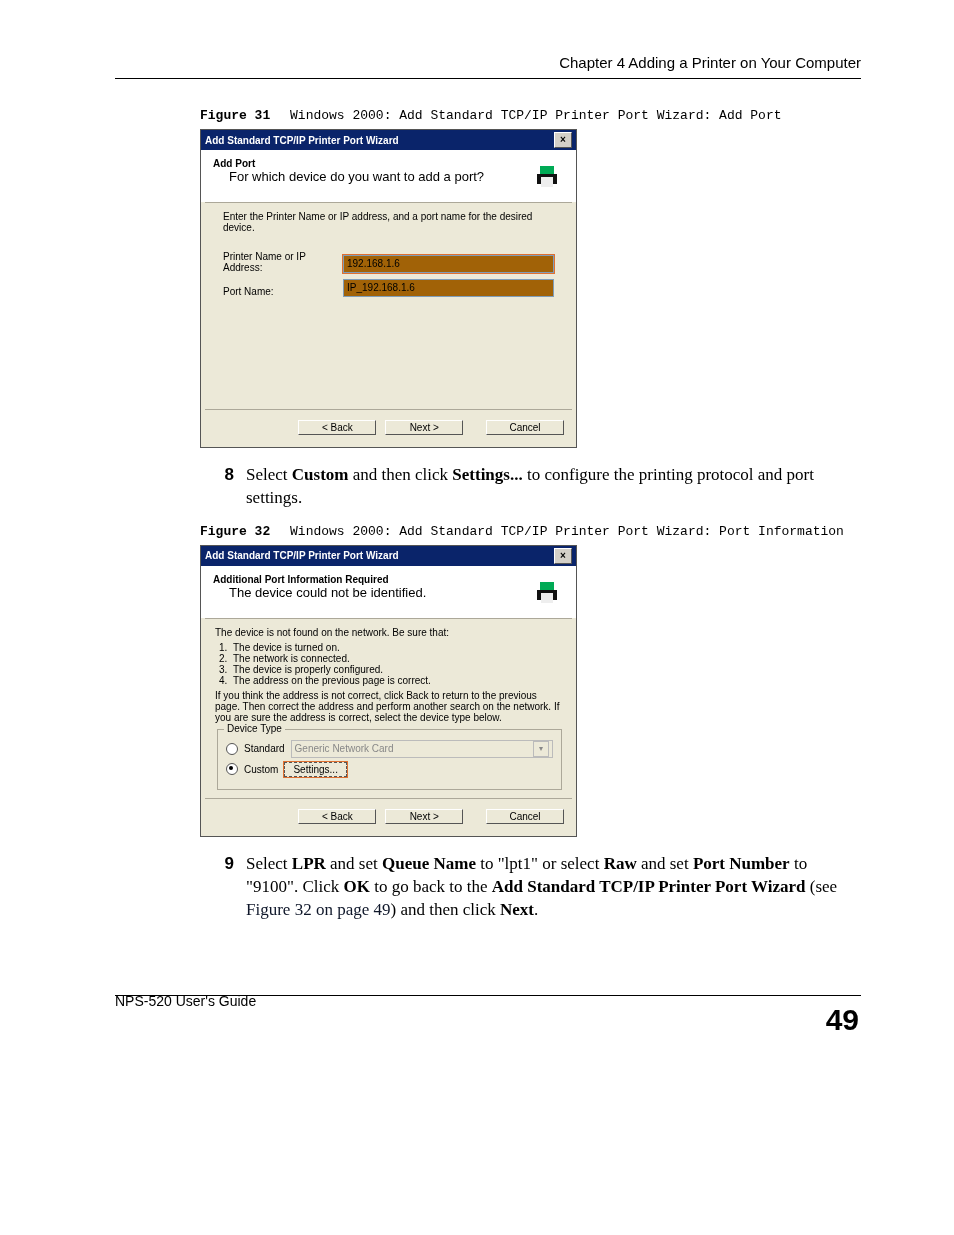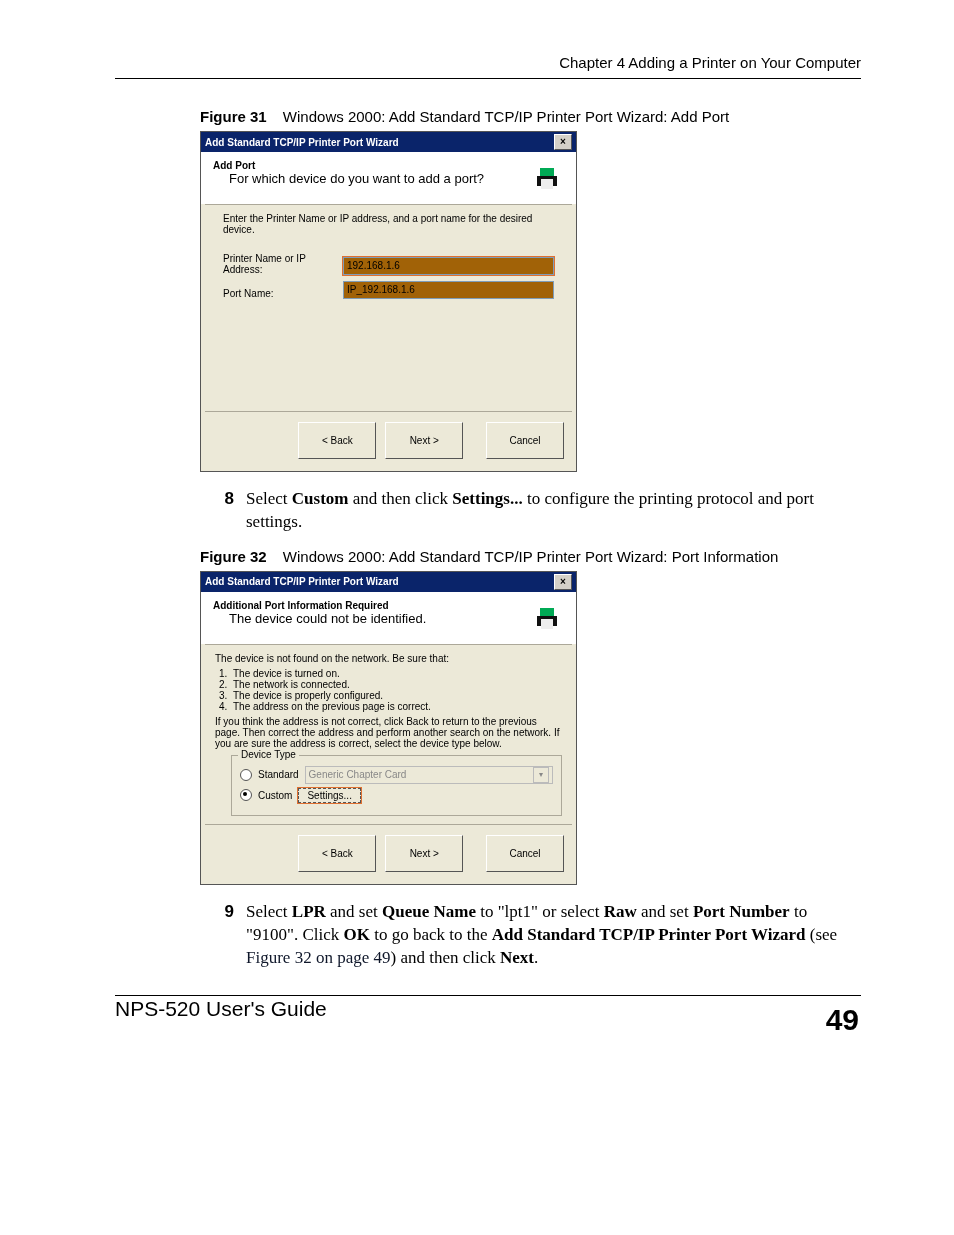--- a/index.html
+++ b/index.html
@@ -1,23 +1,23 @@
 <!DOCTYPE html>
 <html><head>
 <meta charset="utf-8">
 <style>
   html,body{margin:0;padding:0;background:#fff;color:#000;font-family:"Times New Roman",Times,serif;font-size:16px}
   .page{width:954px;height:1065px;margin:0 auto;position:relative;background:#fff}
   .hdr-line{position:absolute;left:115px;right:93px;top:78px;border-top:1.5px solid #000}
   .hdr-text{position:absolute;right:93px;top:54px;font-family:Arial,Helvetica,sans-serif;font-size:15px}
   .ftr-line{position:absolute;left:115px;right:93px;bottom:69px;border-top:1.5px solid #000}
-  .ftr-left{position:absolute;left:115px;bottom:44px;font-family:Arial,Helvetica,sans-serif;font-size:21px}
+  .ftr-left{position:absolute;left:115px;bottom:56px;font-family:Arial,Helvetica,sans-serif;font-size:14px}
   .ftr-page{position:absolute;right:95px;bottom:28px;font-family:Arial,Helvetica,sans-serif;font-weight:700;font-size:30px}
   .content{position:absolute;left:200px;top:108px;right:93px}
-  .caption{font-family:Liberation Sans, sans-serif;font-size:15px;margin:0 0 6px 0}
+  .caption{font-family:Liberation Mono, monospace;font-size:13px;margin:0 0 6px 0}
   .caption b{font-weight:700;margin-right:12px}
   .step{display:flex;font-size:17px;line-height:1.35;margin:14px 0}
   .step .num{min-width:34px;text-align:right;font-weight:700;font-family:Arial,Helvetica,sans-serif;margin-right:12px}
   .step .body{font-family:"Times New Roman",Times,serif}
   .step .body b{font-weight:700}
   .xref{color:#0f172a}
   
   .dlg{width:375px;background:#ece9d8;border:1px solid #555;font-family:Tahoma,Arial,sans-serif;font-size:10px;color:#000;margin-bottom:16px;position:relative}
   .titlebar{background:#0a246a;color:#fff;font-weight:700;font-size:10px;padding:2px 4px;display:flex;align-items:center}
   .titlebar .ttl{flex:1}
@@ -26,26 +26,26 @@
   .hdrarea .txt{flex:1}
   .hdrarea .ttl2{font-weight:700;font-size:10px}
   .hdrarea .sub{margin-left:16px;font-size:13px}
   .prn-icon{width:34px;height:34px;display:flex;align-items:center;justify-content:center}
   .bodyarea{padding:8px 22px 6px 22px}
   .field{display:flex;align-items:flex-end;margin:6px 0}
   .field .lbl{width:120px}
   .field .inp{flex:1;height:16px;border:1px solid #7f9db9;background:#a16207;font-size:10px;padding:0 3px;line-height:16px}
   .sep{border-top:1px solid #aca899;margin:0 4px}
   .btnrow{padding:10px 12px 12px 12px;text-align:right}
-  .wbtn{display:inline-block;min-width:56px;padding:12px 10px;background:#ece9d8;border:1px solid #555;border-top-color:#fff;border-left-color:#fff;font-size:10px;margin-left:6px;text-align:center}
+  .wbtn{display:inline-block;min-width:56px;padding:1px 10px;background:#ece9d8;border:1px solid #555;border-top-color:#fff;border-left-color:#fff;font-size:10px;margin-left:6px;text-align:center}
   
   .list{margin:4px 0 4px 4px}
   .list div{display:flex}
   .list .n{width:14px}
-  .fieldset{border:1px solid #aca899;margin:6px 0 4px 16px;padding:6px 8px 8px 8px;position:relative}
+  .fieldset{border:1px solid #aca899;margin:6px 0 4px 2px;padding:6px 8px 8px 8px;position:relative}
   .fsl{position:absolute;top:-7px;left:6px;background:#ece9d8;padding:0 3px;font-size:10px}
   .radio-row{display:flex;align-items:center;margin:4px 0}
   .radio{width:10px;height:10px;border-radius:50%;border:1px solid #555;background:#fff;margin-right:6px;position:relative}
   .radio.sel:after{content:"";position:absolute;left:2px;top:2px;width:4px;height:4px;border-radius:50%;background:#000}
   .combo{flex:1;height:16px;border:1px solid #bbb;background:#ece9d8;color:#888;font-size:10px;padding:0 3px;line-height:16px;display:flex;align-items:center;margin-left:6px}
   .combo .arr{margin-left:auto;width:14px;height:14px;background:#ece9d8;border:1px solid #bbb;display:flex;align-items:center;justify-content:center;font-size:8px}
   .sbtn{display:inline-block;padding:1px 8px;background:#ece9d8;border:1px dashed #555;font-size:10px;margin-left:6px}
   .hl{outline:1px solid #e07030;outline-offset:0}
   svg.printer{width:34px;height:34px}
 </style>
@@ -153,21 +153,21 @@
               <span>The address on the previous page is correct.</span>
             </div>
         </div>
         <div style="margin:4px 0">If you think the address is not correct, click Back to return to the previous page. Then correct the address and perform another search on the network. If you are sure the address is correct, select the device type below.</div>
         <div class="fieldset">
           <span class="fsl">Device Type</span>
           <div class="radio-row">
             <span class="radio"></span>
             <span>Standard</span>
             <span class="combo">
-              <span>Generic Chapter Card</span>
+              <span>Generic Network Card</span>
               <span class="arr">▾</span>
             </span>
           </div>
           <div class="radio-row">
             <span class="radio sel"></span>
             <span>Custom</span>
             <span class="sbtn hl">Settings...</span>
           </div>
         </div>
       </div>

